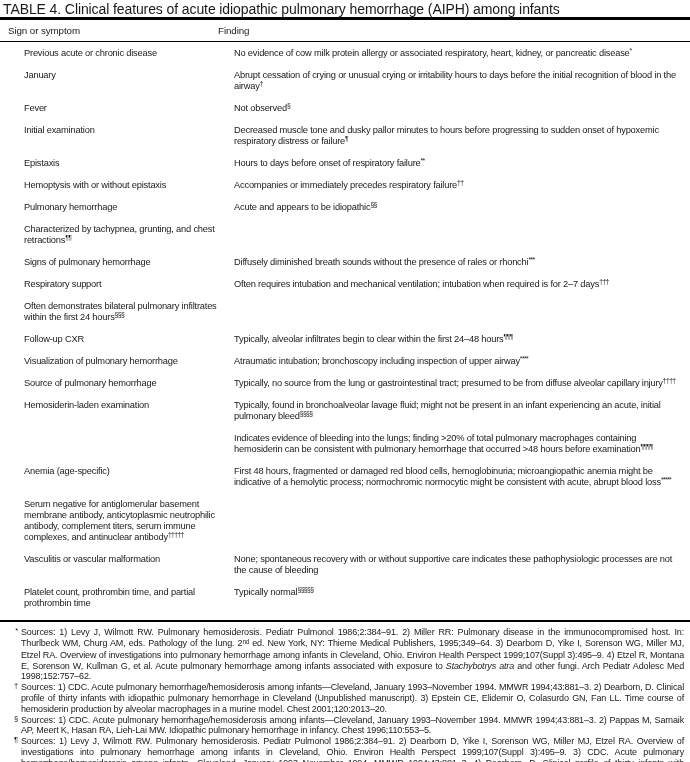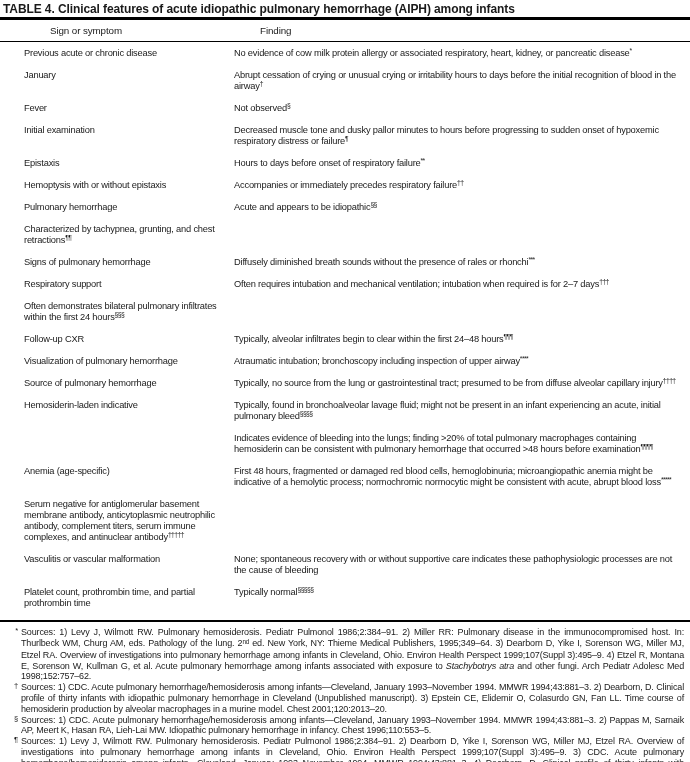--- a/index.html
+++ b/index.html
@@ -3,31 +3,30 @@
 <meta charset="utf-8">
 <style>
   * { box-sizing: border-box; }
   html, body { margin: 0; padding: 0; background: #e8e8e8; }
   .page {
     width: 690px; height: 762px; background: #ffffff; color: #1a1a1a;
     font-family: "Liberation Sans", "DejaVu Sans", sans-serif;
     position: relative; overflow: hidden;
   }
   .title {
-    font-size: 12px; font-weight: bold; letter-spacing: -0.1px;
+    font-size: 14px; font-weight: normal; letter-spacing: -0.1px;
     padding: 3px 4px 2px 3px; line-height: 12px;
   }
   .rule { width: 690px; background: #000; }
   .rule.thick { height: 2.5px; }
   .rule.thin { height: 1.3px; }
   .thead {
     display: grid; grid-template-columns: 210px 1fr;
     padding: 5px 6px 5px 8px; font-size: 9.8px; line-height: 11px;
     letter-spacing: -0.1px;
-    margin-left: 42px;
   }
   .tbody { padding: 6px 6px 0 24px; }
   .trow {
     display: grid; grid-template-columns: 210px 1fr;
     margin-bottom: 11px; font-size: 9.3px; line-height: 11px;
     letter-spacing: -0.2px;
   }
   .sign-cell { padding-right: 12px; }
   .para { margin: 0 0 11px 0; }
   .para:last-child { margin-bottom: 0; }
@@ -135,21 +134,21 @@
           <div class="para"><span>Atraumatic intubation; bronchoscopy including inspection of upper airway</span><sup class="fn-ref">****</sup></div>
         </div>
       </div>
       <div class="trow">
         <div class="sign-cell">Source of pulmonary hemorrhage</div>
         <div class="finding-cell">
           <div class="para"><span>Typically, no source from the lung or gastrointestinal tract; presumed to be from diffuse alveolar capillary injury</span><sup class="fn-ref">††††</sup></div>
         </div>
       </div>
       <div class="trow">
-        <div class="sign-cell">Hemosiderin-laden indicative</div>
+        <div class="sign-cell">Hemosiderin-laden examination</div>
         <div class="finding-cell">
           <div class="para"><span>Typically, found in bronchoalveolar lavage fluid; might not be present in an infant experiencing an acute, initial pulmonary bleed</span><sup class="fn-ref">§§§§</sup></div>
           <div class="para"><span>Indicates evidence of bleeding into the lungs; finding &gt;20% of total pulmonary macrophages containing hemosiderin can be consistent with pulmonary hemorrhage that occurred &gt;48 hours before examination</span><sup class="fn-ref">¶¶¶¶</sup></div>
         </div>
       </div>
       <div class="trow">
         <div class="sign-cell">Anemia (age-specific)</div>
         <div class="finding-cell">
           <div class="para"><span>First 48 hours, fragmented or damaged red blood cells, hemoglobinuria; microangiopathic anemia might be indicative of a hemolytic process; normochromic normocytic might be consistent with acute, abrupt blood loss</span><sup class="fn-ref">*****</sup></div>
         </div>

